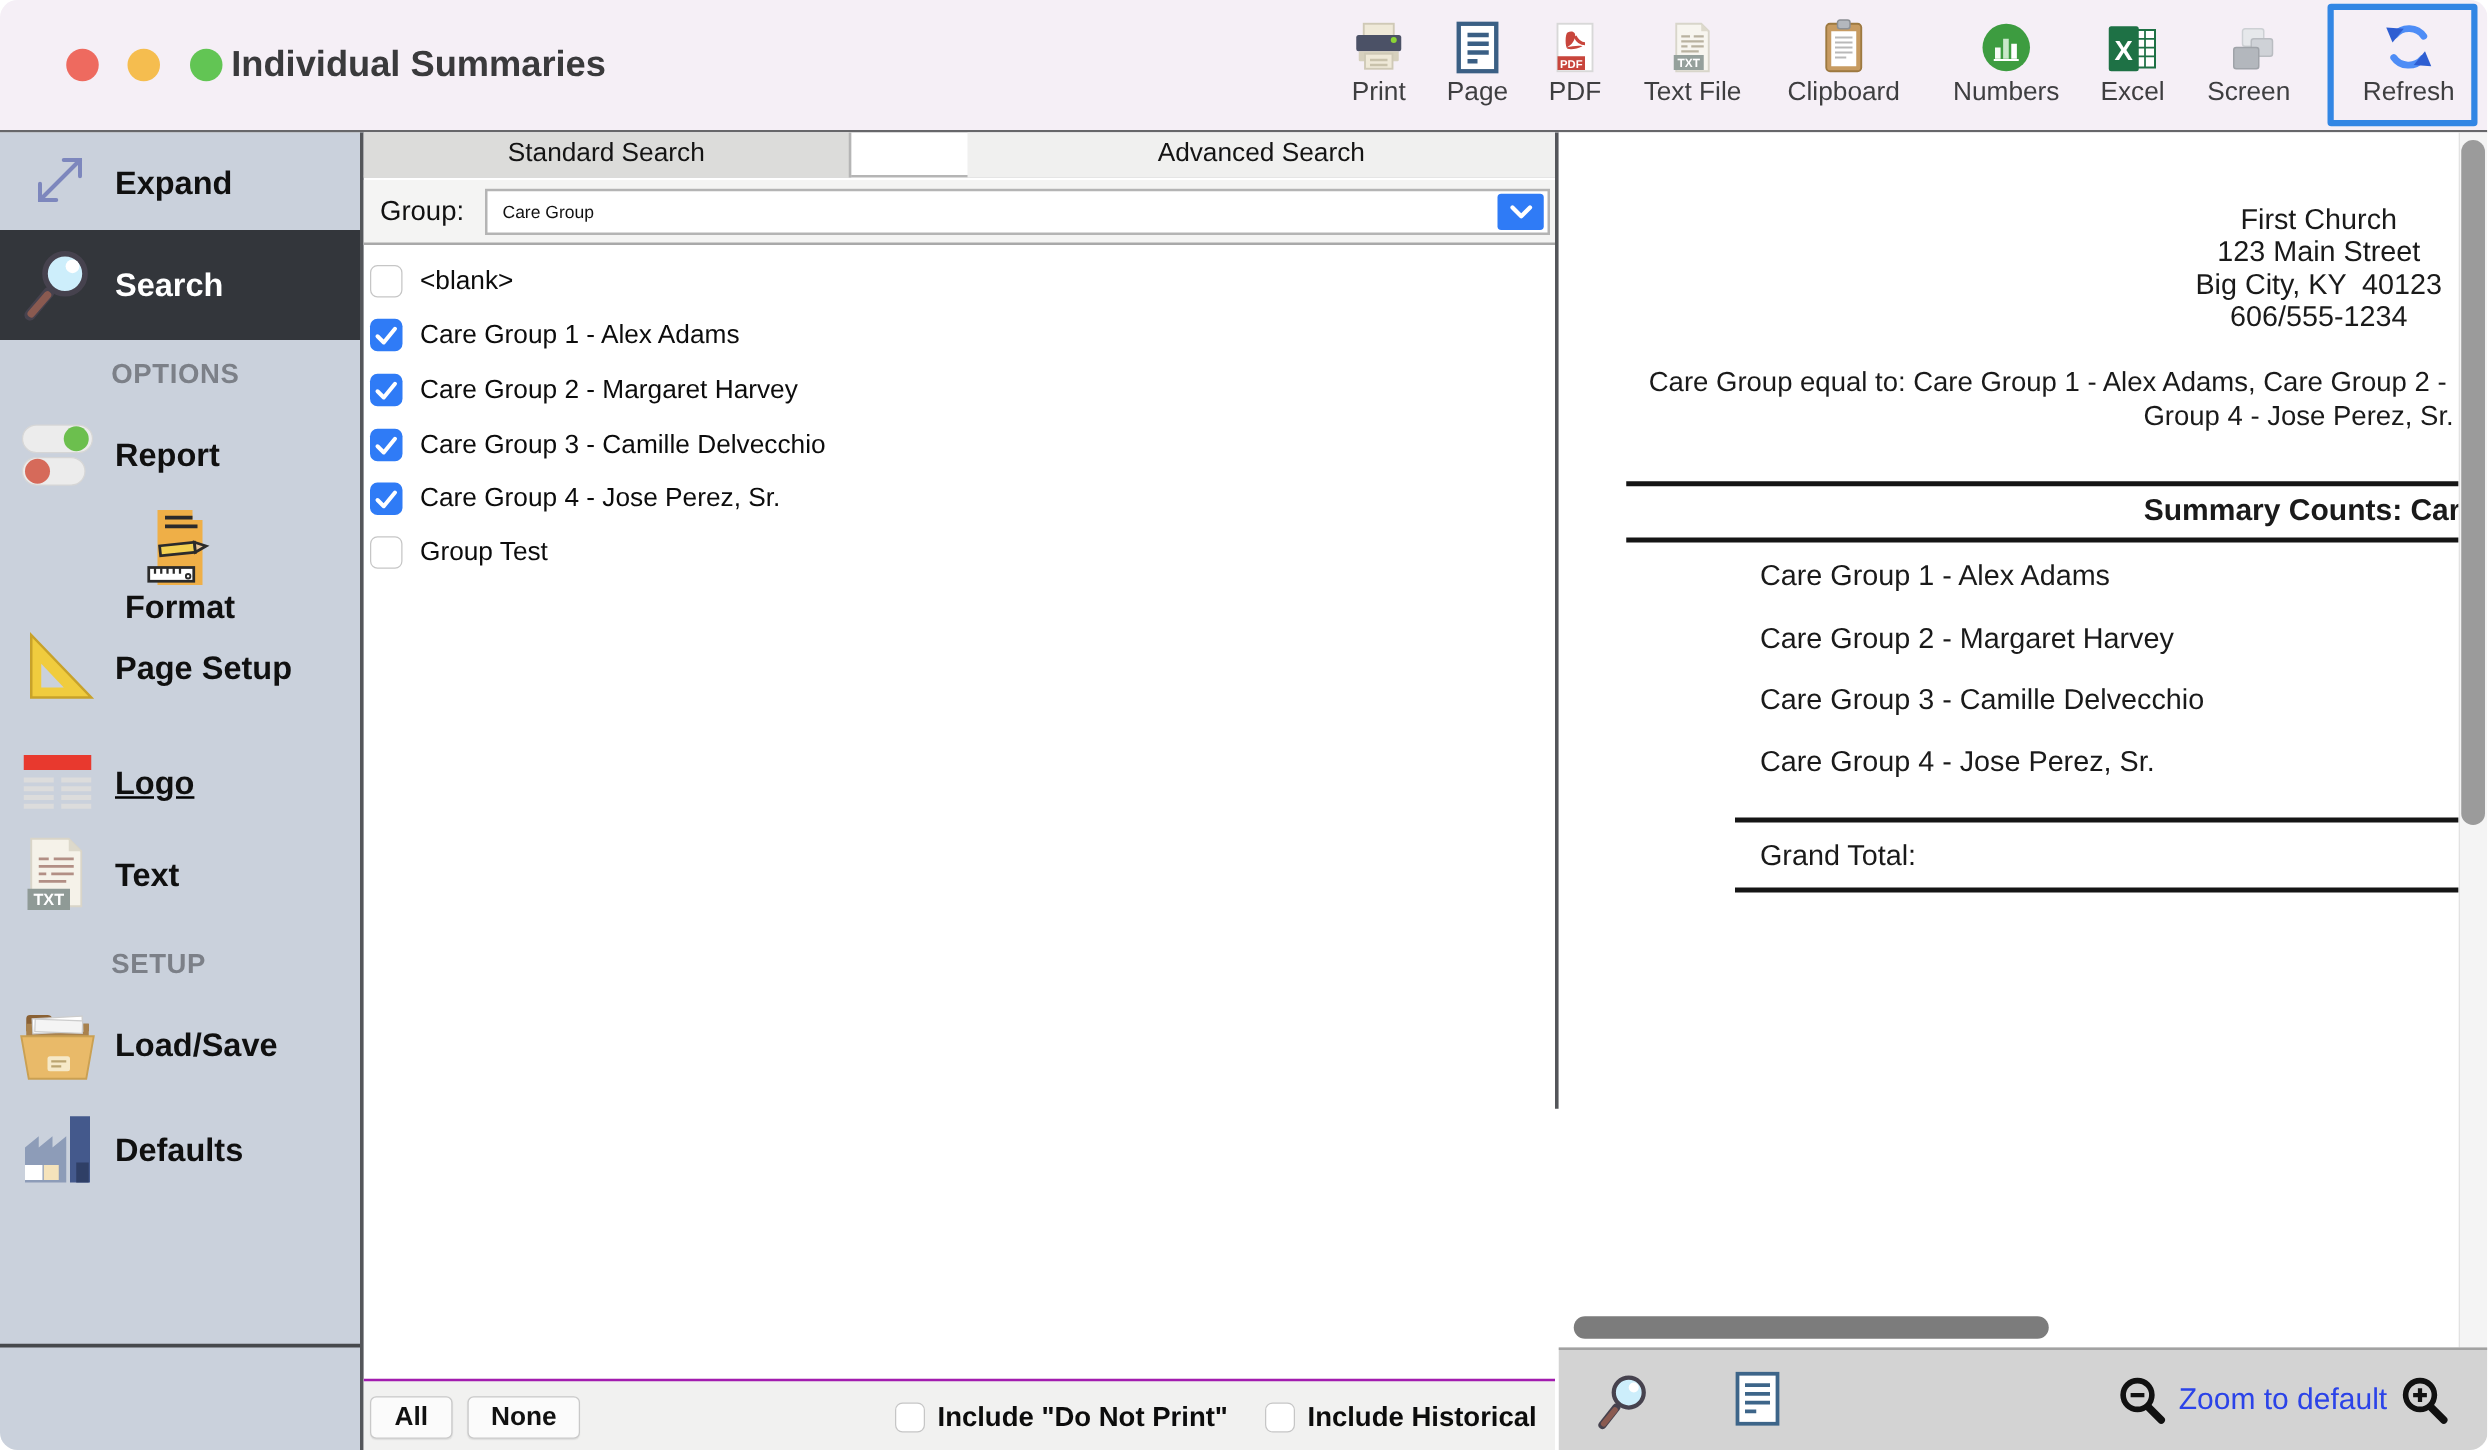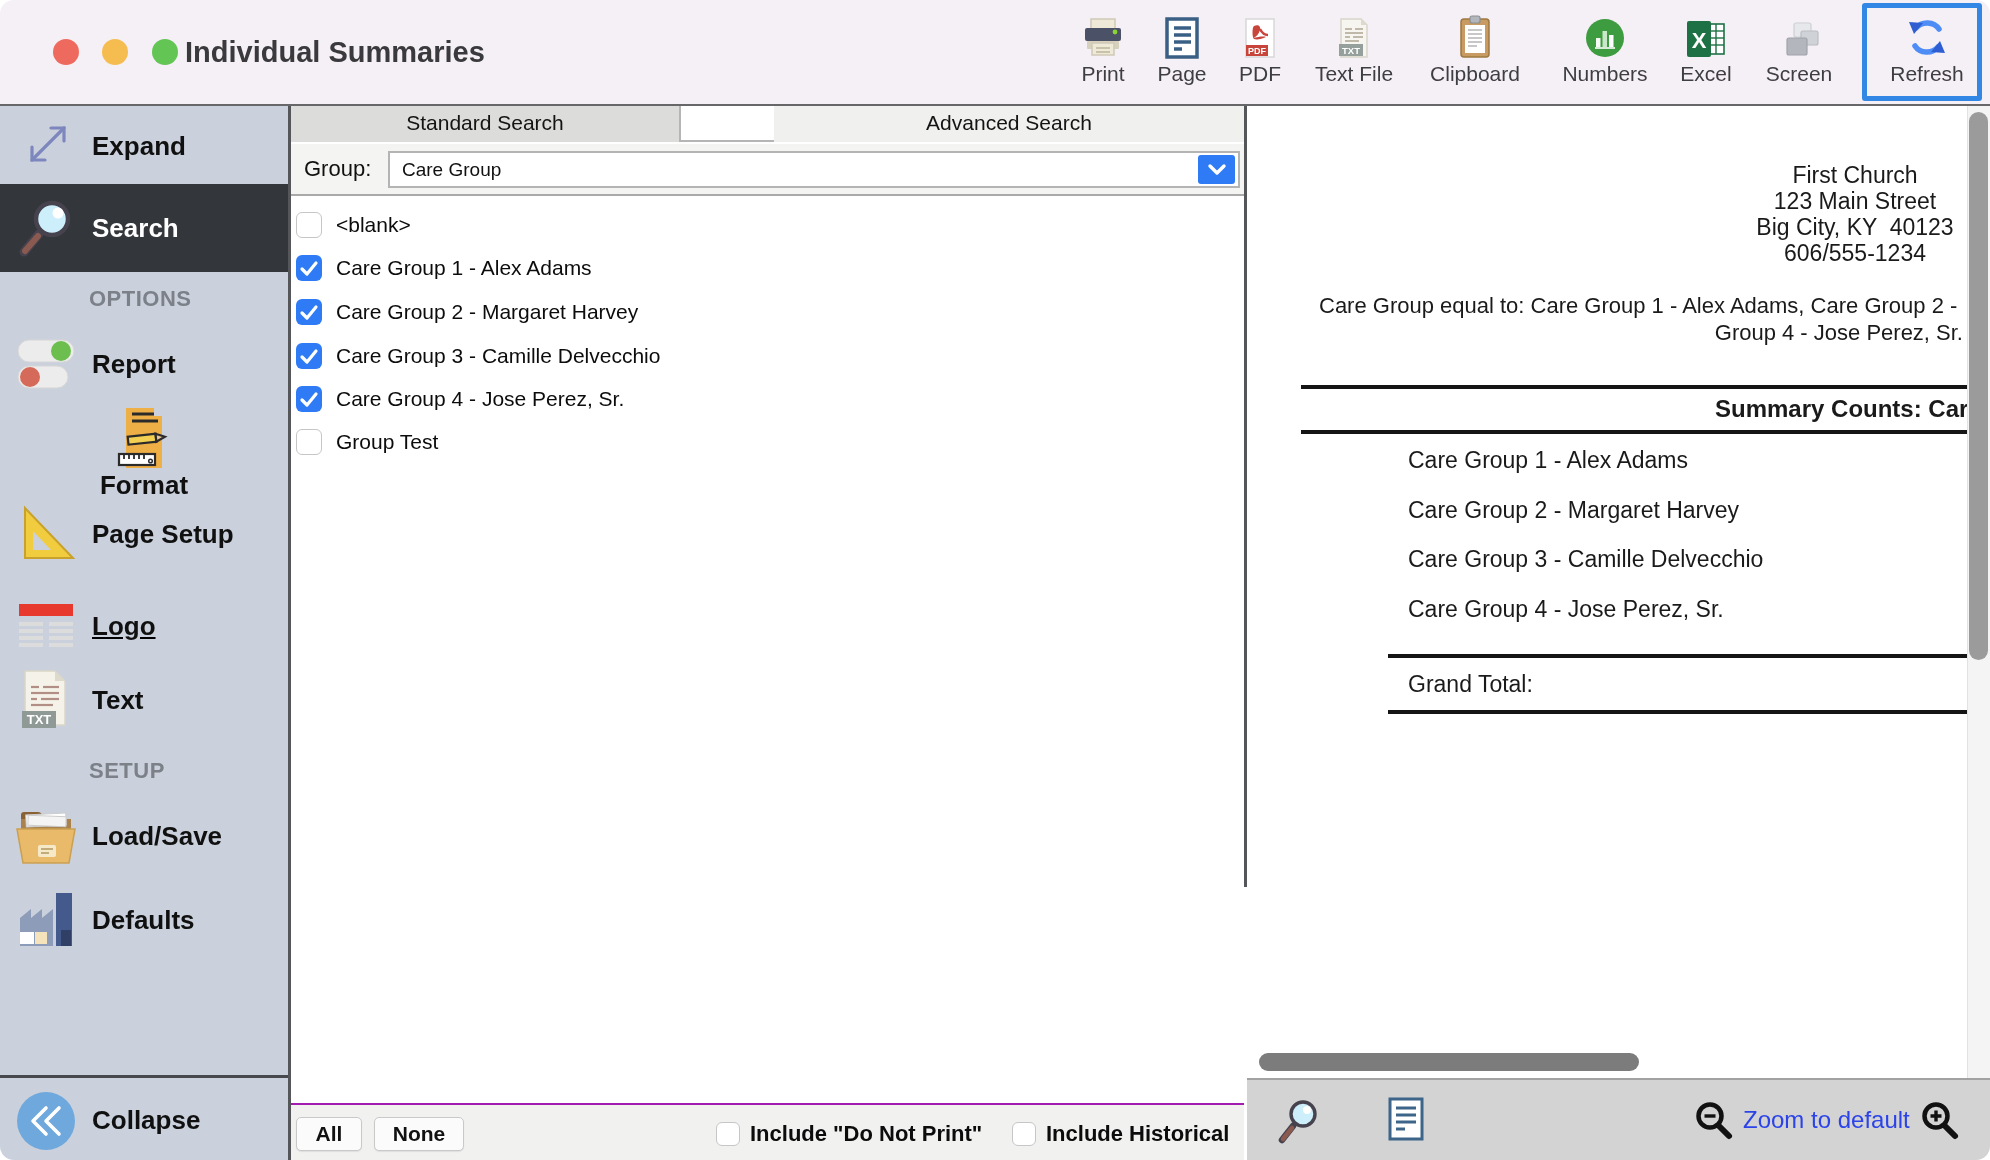--- a/index.html
+++ b/index.html
@@ -48,21 +48,21 @@
   
   .search-panel{position:absolute;left:291px;top:106px;width:953px;height:1054px;background:#ffffff;}
   .tabbar{position:absolute;left:0;top:0;width:953px;height:36px;border-bottom:2px solid #b5b5b5;}
   .tab{position:absolute;top:0;height:36px;line-height:34px;text-align:center;font-size:21px;color:#141414;}
   .tab-std{left:0;width:390px;background:#dcdcda;border-right:2px solid #b5b5b5;}
   .tab-adv{left:483px;width:470px;background:#f0f0ef;}
   .group-row{position:absolute;left:0;top:38px;width:953px;height:52px;background:#f4f4f3;border-bottom:2px solid #a9a9a9;}
   .group-label{position:absolute;left:13px;top:0;height:50px;line-height:50px;font-size:22px;color:#111;}
   .dropdown{position:absolute;left:97px;top:7px;width:852px;height:37px;background:#ffffff;
     border:2px solid #b4b4b4;}
-  .dropdown-text{position:absolute;left:12px;top:0;height:33px;line-height:33px;font-size:19px;color:#111;}
+  .dropdown-text{position:absolute;left:12px;top:0;height:33px;line-height:33px;font-size:14px;color:#111;}
   .dropdown-btn{position:absolute;right:3px;top:2px;width:37px;height:29px;background:#2f7bf6;border-radius:3px;
     display:flex;align-items:center;justify-content:center;}
   .chk-row{position:absolute;left:0;width:953px;height:32px;}
   .cb{position:absolute;left:5px;top:3px;width:26px;height:26px;border-radius:6px;background:#ffffff;
     border:1.5px solid #c6c6c6;}
   .cb.checked{background:#2f7bf6;border:none;}
   .chk-label{position:absolute;left:45px;top:0;height:32px;line-height:32px;font-size:21px;color:#0c0c0c;}
   .panel-footer{position:absolute;left:0;top:997px;width:953px;height:66px;background:#f1f1f0;border-top:2px solid #a21caf;font-weight:bold;}
   .pf-btn{position:absolute;top:12px;height:34px;background:#fbfbfb;border:1px solid #c9c9c9;border-radius:5px;
     font-size:21px;color:#111;text-align:center;line-height:32px;box-shadow:0 1px 1px rgba(0,0,0,0.08);}
@@ -390,32 +390,20 @@
           <rect x="4" y="42" width="14" height="12" fill="#ffffff"></rect>
           <rect x="19" y="42" width="12" height="12" fill="#f5e3bb"></rect>
           <rect x="45" y="40" width="10" height="16" fill="#2f3f66"></rect>
         </svg>
       </span>
       <span class="side-label">Defaults</span>
     </div>
 
     <div class="collapse-divider"></div>
 
-    <div class="side-row row-collapse">
-      <span class="icon">
-        <svg width="60" height="60" viewBox="0 0 60 60">
-          <circle cx="30" cy="30" r="29" fill="#6fa8dc"></circle>
-          <g stroke="#ffffff" stroke-width="3.6" fill="none" stroke-linecap="round" stroke-linejoin="round">
-            <polyline points="30,17 17,30 30,43"></polyline>
-            <polyline points="43,17 30,30 43,43"></polyline>
-          </g>
-        </svg>
-      </span>
-      <span class="side-label">Collapse</span>
-    </div>
   </div>
 
   <div class="search-panel">
     <div class="tabbar">
       <div class="tab tab-std">Standard Search</div>
       <div class="tab tab-adv">Advanced Search</div>
     </div>
 
     <div class="group-row">
       <div class="group-label">Group:</div>

